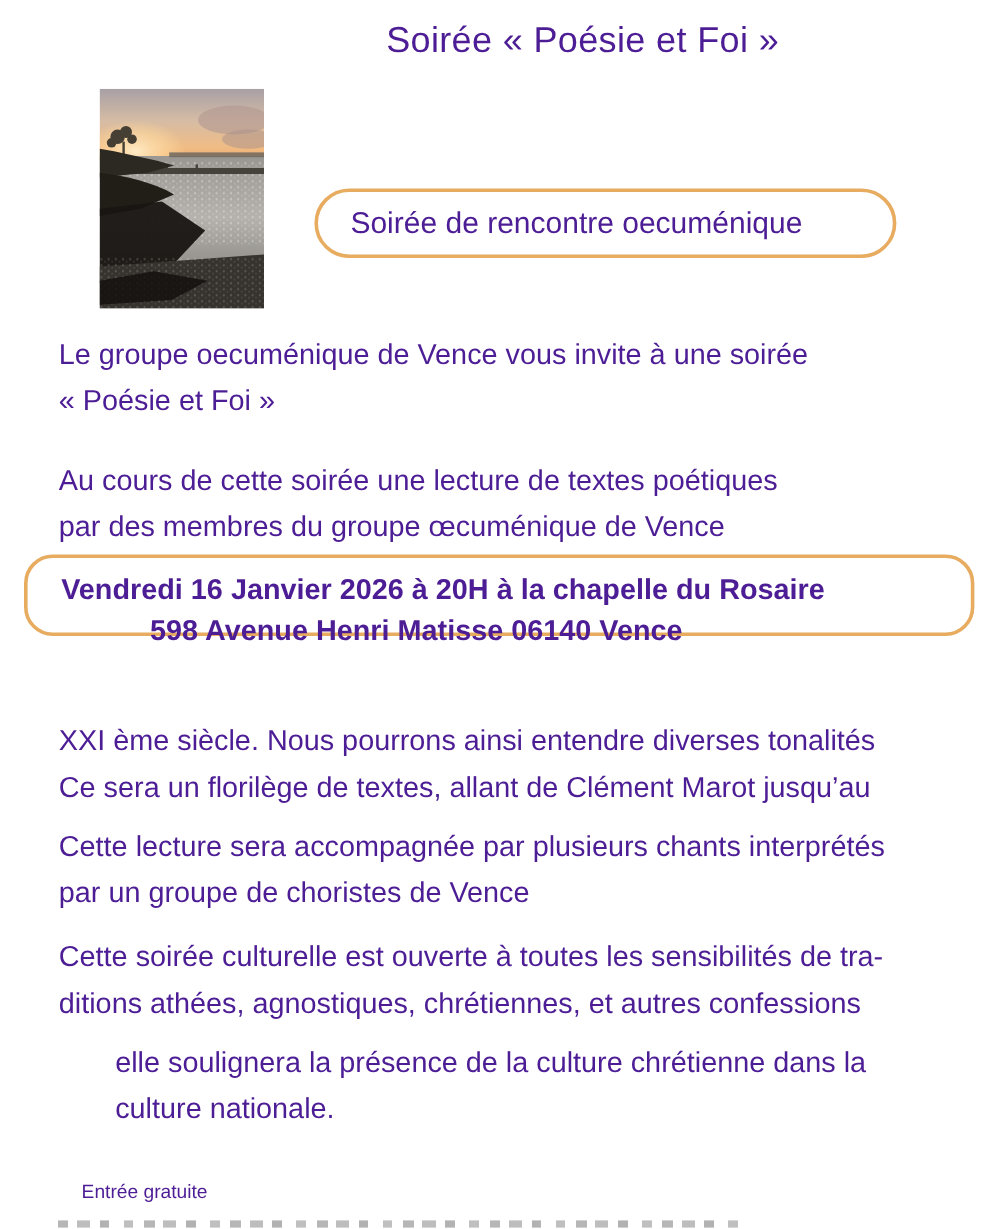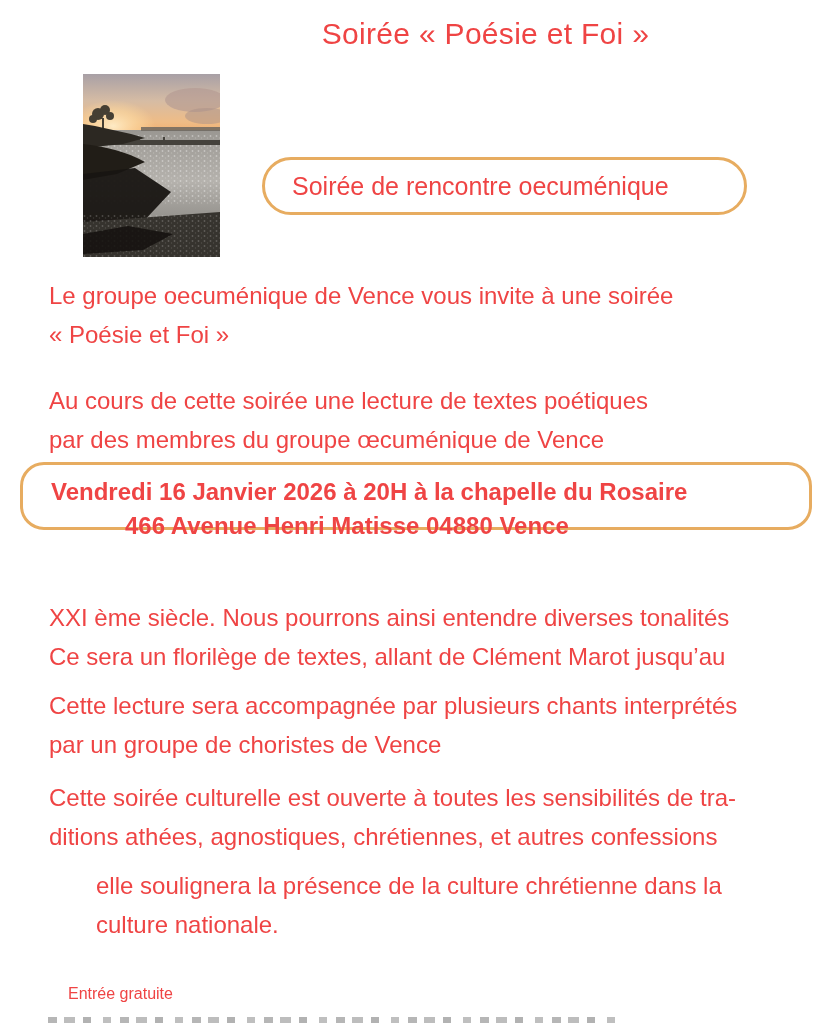--- a/index.html
+++ b/index.html
@@ -48,21 +48,21 @@
       #6f6f6f 0 9px, transparent 9px 16px,
       #7d7d7d 16px 27px, transparent 27px 35px,
       #676767 35px 43px, transparent 43px 55px,
       #808080 55px 63px, transparent 63px 72px);
     filter:blur(.6px);
   }
 </style>
 </head>
 <body>
 
-<div class="page" style="color: #ef4444;">
+<div class="page" style="color: #4c1d95;">
 
   <div class="title">Soirée « Poésie et Foi »</div>
 
   <svg class="photo" viewBox="0 0 137 183" preserveAspectRatio="none" xmlns="http://www.w3.org/2000/svg">
     <defs>
       <linearGradient id="sky" x1="0" y1="0" x2="0" y2="1">
         <stop offset="0" stop-color="#a8a0a6"></stop>
         <stop offset="0.45" stop-color="#d6bca4"></stop>
         <stop offset="0.8" stop-color="#efbc86"></stop>
         <stop offset="1" stop-color="#f2ad6d"></stop>
@@ -116,21 +116,21 @@
       <div class="line">« Poésie et Foi »</div>
     </div>
 
   <div class="para" id="p2">
       <div class="line">Au cours de cette soirée une lecture de textes poétiques</div>
       <div class="line">par des membres du groupe œcuménique de Vence</div>
     </div>
 
   <div class="event-box accent-border" style="border-color: rgb(231, 172, 96);">
       <div class="line">Vendredi 16 Janvier 2026 à 20H à la chapelle du Rosaire</div>
-      <div class="line">466 Avenue Henri Matisse 04880 Vence</div>
+      <div class="line">598 Avenue Henri Matisse 06140 Vence</div>
     </div>
 
   <div class="para" id="p3">
       <div class="line">XXI ème siècle. Nous pourrons ainsi entendre diverses tonalités</div>
       <div class="line">Ce sera un florilège de textes, allant de Clément Marot jusqu’au</div>
     </div>
 
   <div class="para" id="p5">
       <div class="line">Cette soirée culturelle est ouverte à toutes les sensibilités de tra-</div>
       <div class="line">ditions athées, agnostiques, chrétiennes, et autres confessions</div>

